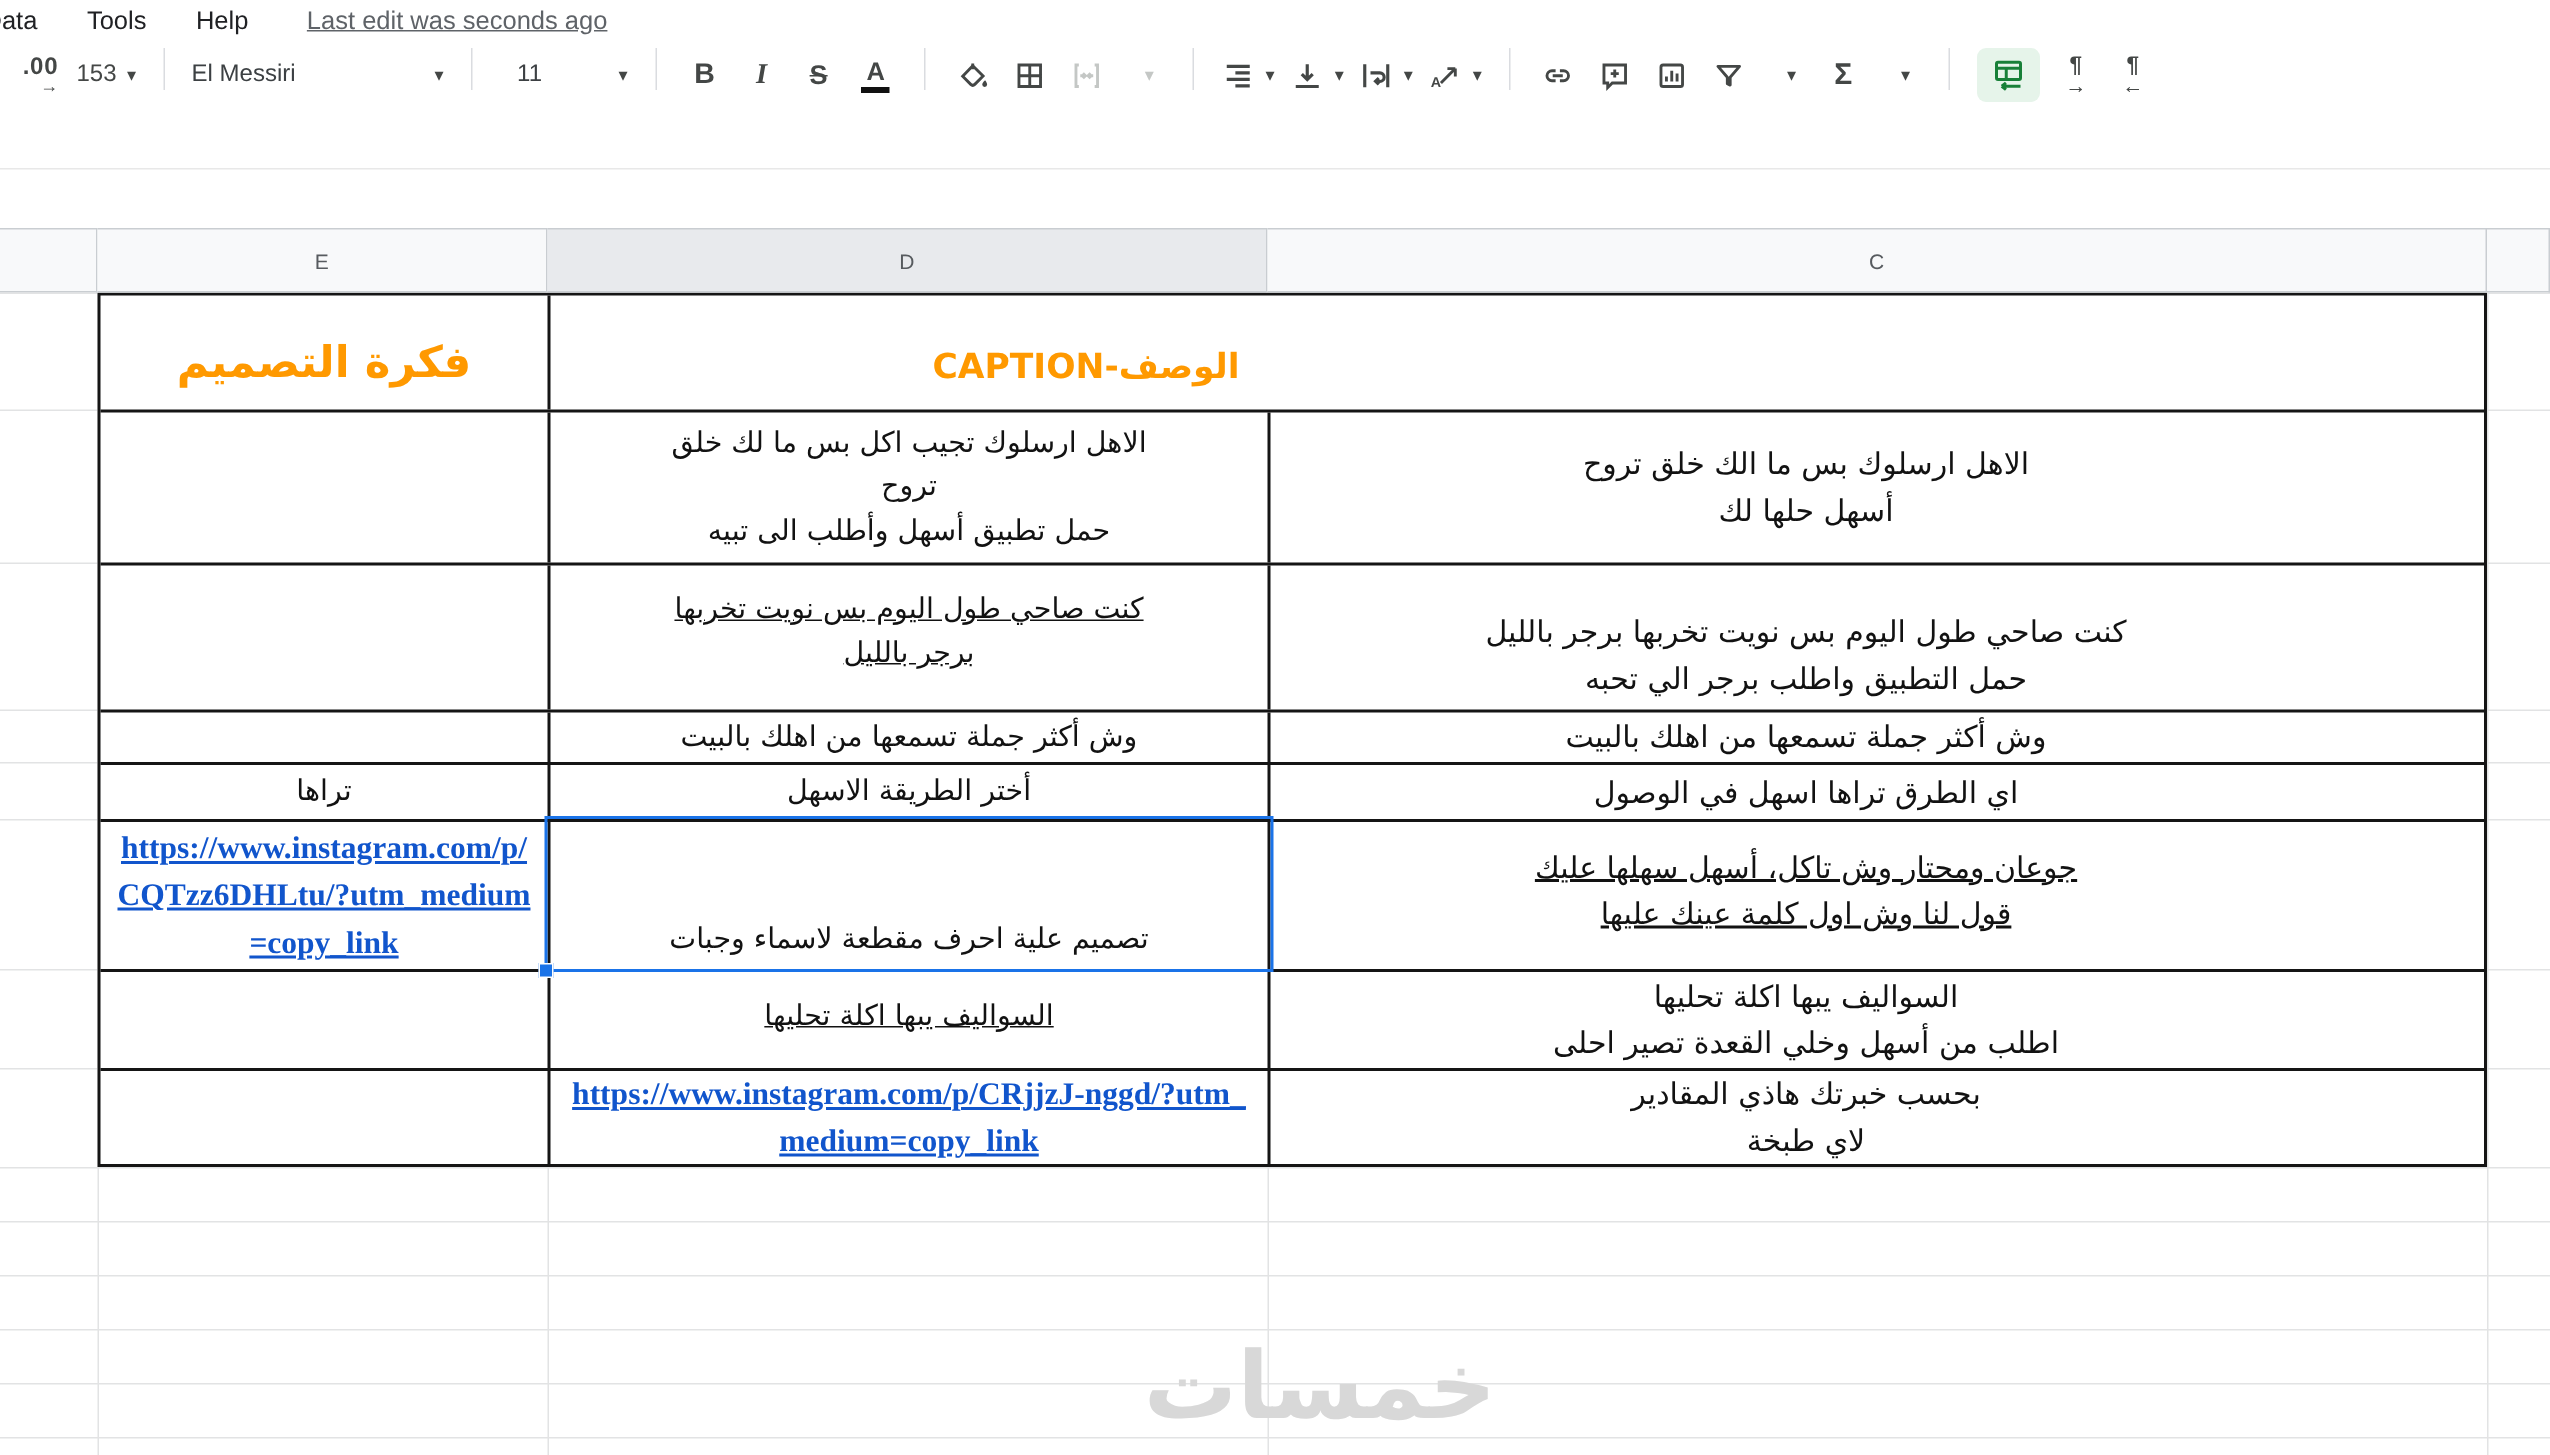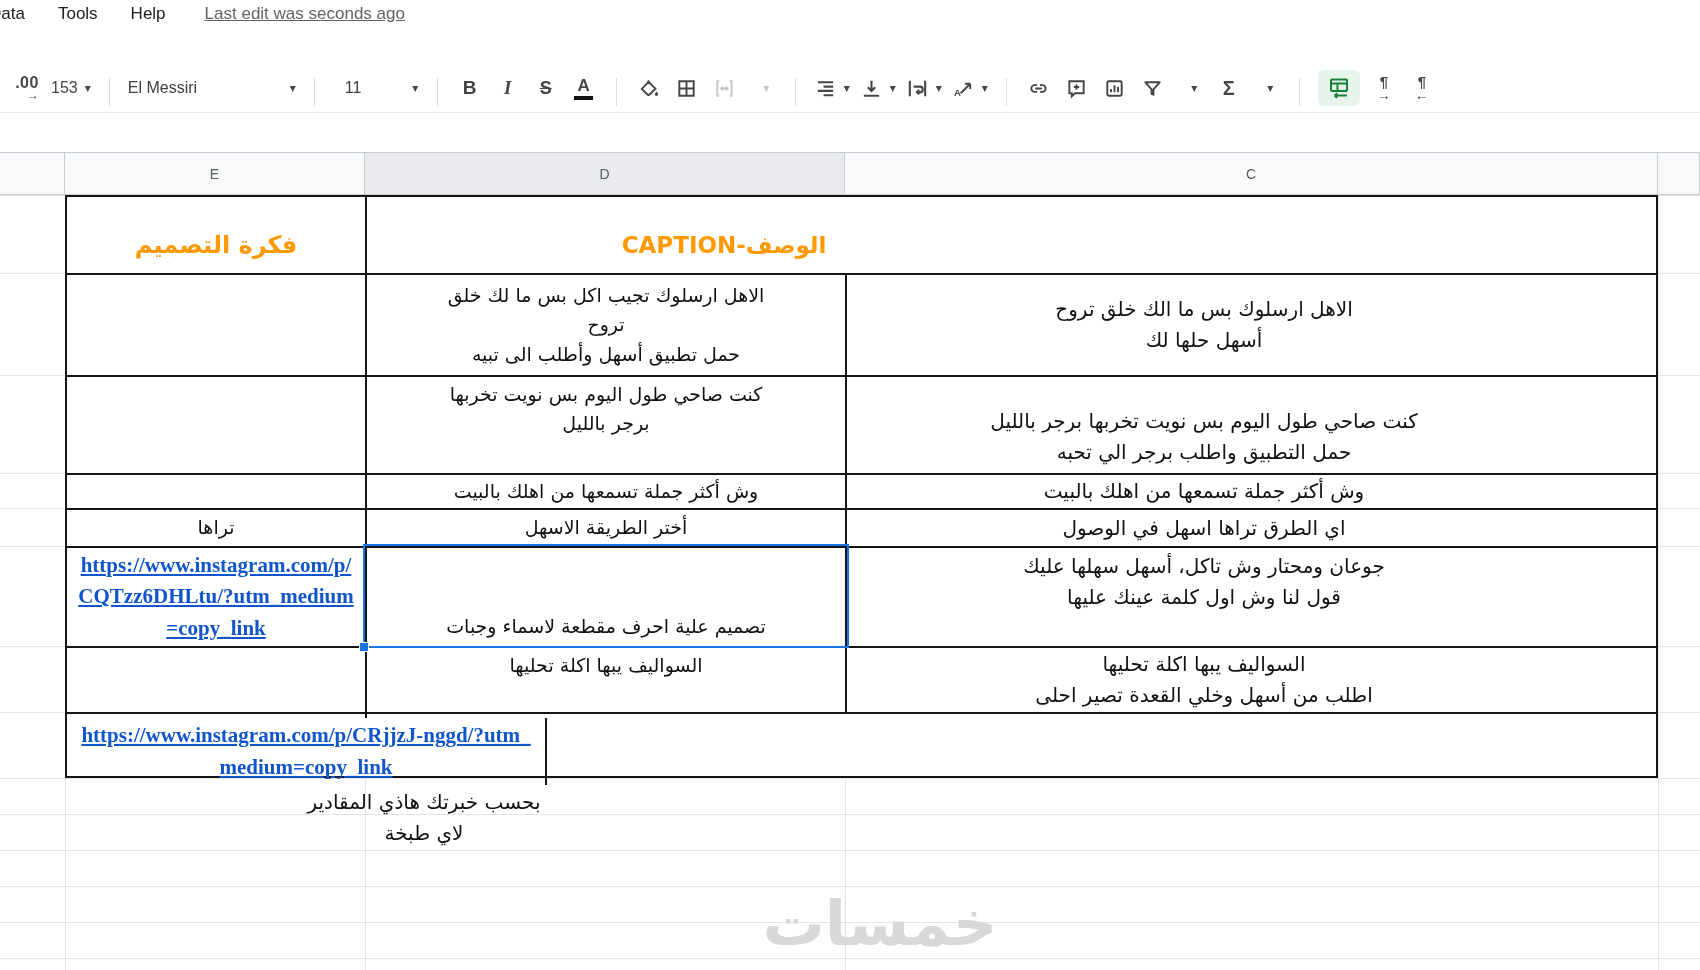--- a/index.html
+++ b/index.html
@@ -7,21 +7,21 @@
   body {
     width:1700px; height:970px; overflow:hidden; position:relative;
     background:#fff; font-family:"Liberation Sans","DejaVu Sans",sans-serif;
   }
   
   .menubar{position:absolute;top:0;left:0;height:27px;display:flex;align-items:center;z-index:10;}
   .menu-item{font-size:17px;color:#202124;margin-right:33px;white-space:nowrap;}
   .menu-item.first{margin-left:-11px;}
   .status{font-size:17px;color:#5f6368;text-decoration:underline;margin-left:6px;white-space:nowrap;}
   
-  .toolbar{position:absolute;top:32px;left:0;width:1700px;height:74px;display:flex;align-items:flex-end;padding-left:8px;color:#444746;z-index:10;}
+  .toolbar{position:absolute;top:32px;left:0;width:1700px;height:74px;display:flex;align-items:flex-start;padding-left:8px;color:#444746;z-index:10;}
   .toolbar-divider{position:absolute;top:112px;left:0;width:1700px;height:1px;background:#e8e8e8;}
   .sep{width:1px;height:28px;background:#dadce0;margin:0 13px;flex:none;}
   .tbtn{display:flex;align-items:center;justify-content:center;height:36px;min-width:28px;margin:0 5px;flex:none;}
   .caret{font-size:12px;color:#444746;margin-left:7px;}
   .caret.dis{color:#c4c7c5;}
   .decimals{display:flex;flex-direction:column;align-items:center;line-height:1;font-weight:bold;}
   .decimals .num{font-size:16px;letter-spacing:.5px;}
   .decimals .arr{font-size:12px;margin-top:-2px;align-self:flex-end;}
   .numfmt{font-size:16px;font-weight:500;}
   .fontbox{width:168px;display:flex;align-items:center;justify-content:space-between;font-size:16px;color:#3c4043;}
@@ -42,30 +42,30 @@
   .gridlayer{position:absolute;inset:0;z-index:1;}
   .hline{position:absolute;left:0;width:1700px;height:1px;background:#e2e3e4;}
   .vline{position:absolute;top:195px;height:775px;width:1px;background:#e2e3e4;}
   .colheaders{position:absolute;top:152px;left:0;width:1700px;height:43px;display:flex;z-index:3;}
   .ch{background:#f8f9fa;border-top:1px solid #c9cdd1;border-bottom:1px solid #c9cdd1;border-right:1px solid #c9cdd1;
       color:#575b5f;font-size:14px;display:flex;align-items:center;justify-content:center;}
   .ch.sel{background:#e8eaed;}
   
   #table{position:absolute;left:65px;top:195px;width:1593px;height:583px;border:2px solid #151515;background:#fff;z-index:2;display:flex;flex-direction:column;}
   .trow{display:flex;border-bottom:2px solid #151515;flex:none;}
-  .trow:last-child{border-bottom:none;flex-direction:column;}
+  .trow:last-child{border-bottom:none;}
   .h0{height:78px}.h1{height:102px}.h2{height:98px}.h3{height:35px}.h4{height:38px}.h5{height:100px}.h6{height:66px}.h7{height:62px}
   .tc{display:flex;flex-direction:column;justify-content:center;align-items:center;direction:rtl;text-align:center;
       font-family:"DejaVu Sans",sans-serif;font-size:19px;line-height:1.55;white-space:pre-line;padding:2px 8px;color:#121212;}
   .tc.e{width:300px;border-right:2px solid #151515;}
   .tc.d{width:480px;border-right:2px solid #151515;}
   .tc.c{width:714px;font-size:20px;}
-  .tc.top{justify-content:flex-start;padding-top:3px;}
+  .tc.top{justify-content:flex-start;padding-top:15px;text-decoration:underline;}
   .tc.bottom{justify-content:flex-end;padding-bottom:5px;}
-  .tc.hdr{color:#ff9900;font-weight:bold;font-size:24px;justify-content:flex-end;padding-bottom:9px;}
+  .tc.hdr{color:#ff9900;font-weight:bold;font-size:29px;justify-content:flex-end;padding-bottom:9px;}
   .tc.hdr.c{font-size:23px;}
   .link{direction:ltr;font-family:"Liberation Serif","DejaVu Serif",serif;font-weight:bold;color:#1155cc;
         text-decoration:underline;word-break:break-all;font-size:21px;line-height:1.5;}
   
   .selbox{position:absolute;left:363px;top:544px;width:486px;height:104px;border:2px solid #1a73e8;z-index:4;}
   .fillhandle{position:absolute;left:-6px;bottom:-6px;width:10px;height:10px;background:#1a73e8;border:1.5px solid #fff;}
   
   .watermark{position:absolute;left:660px;top:893px;width:440px;text-align:center;font-size:62px;font-weight:bold;
              color:#d8d8d8;direction:rtl;z-index:5;font-family:"DejaVu Sans",sans-serif;line-height:1;}
 </style>

